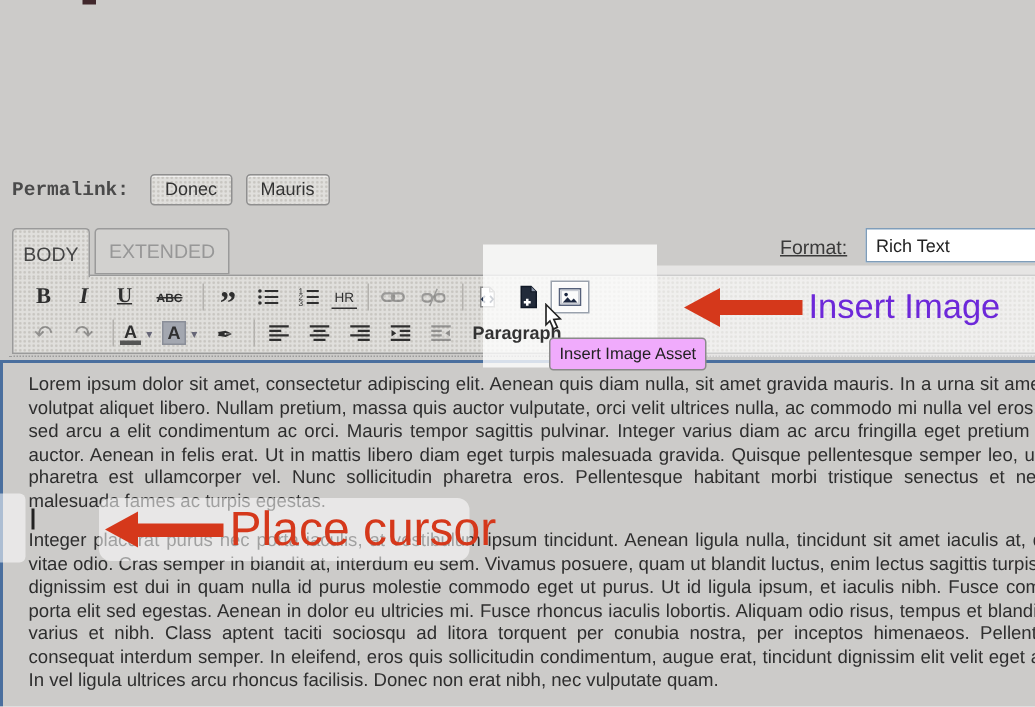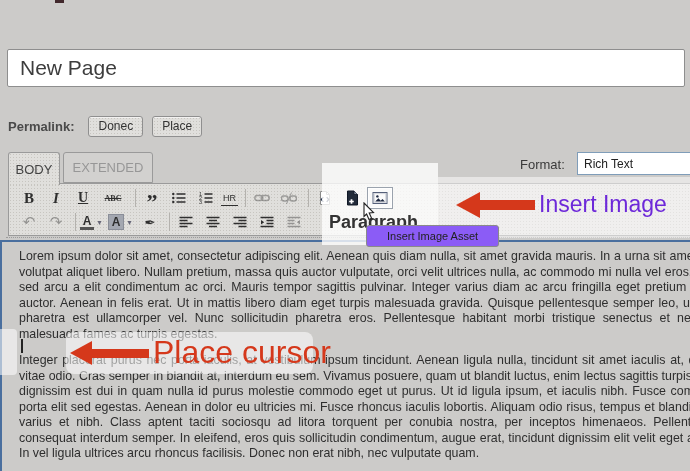--- a/index.html
+++ b/index.html
@@ -8,60 +8,60 @@
   .stipple{background-color:#e0dfdc;background-image:radial-gradient(#c7c5c0 0.8px, rgba(0,0,0,0) 0.9px);background-size:3px 3px;}
   .frag{position:absolute;left:55px;top:0;width:9px;height:3px;background:#41282c;}
 
   
   .title-input{position:absolute;left:7px;top:49px;width:652px;height:36px;background:#fff;
     border:1px solid #8e8e8e;border-radius:2px;font-family:"Liberation Sans",sans-serif;
     font-size:21px;color:#3d3d3d;padding:0 12px;outline:none;}
 
   
   .permalink{position:absolute;left:8px;top:115px;height:22px;display:flex;align-items:center;font-size:13px;color:#555;}
-  .permalink b{color:#4a4a4a;margin-right:5px;}
+  .permalink b{color:#4a4a4a;margin-right:5px;font-family:Liberation Mono, monospace;}
   .btn{display:inline-block;margin-left:9px;padding:2px 9px 3px;font-size:12px;color:#333;
     border:1px solid #8f8f8f;border-radius:3px;box-shadow:inset 0 1px 0 rgba(255,255,255,.6);cursor:default;}
 
   
   .tab{position:absolute;top:152px;height:31px;box-sizing:border-box;border:1px solid #9a9a9a;
     border-radius:3px 3px 0 0;font-size:13px;color:#444;display:flex;align-items:center;justify-content:center;}
   .tab-active{left:8px;width:52px;border-bottom:none;height:33px;z-index:2;}
   .tab-inactive{left:63px;width:90px;background:#d2d1cf;color:#979797;}
-  .format-label{position:absolute;left:520px;top:157px;font-size:13px;color:#3a3a3a;}
+  .format-label{position:absolute;left:520px;top:157px;font-size:13px;color:#3a3a3a;text-decoration:underline;}
   .format-select{position:absolute;left:577px;top:152px;width:130px;height:23px;background:#fff;
     border:1px solid #7f9db9;font-size:12px;color:#222;display:flex;align-items:center;padding-left:6px;box-sizing:border-box;}
 
   
   .toolbar{position:absolute;left:8px;top:183px;width:700px;height:53px;border:1px solid #9a9a9a;box-sizing:border-box;}
   .trow{position:absolute;left:8px;display:flex;align-items:center;height:22px;}
   .trow1{top:3px;} .trow2{top:27px;}
   .ti{width:24px;height:20px;display:flex;align-items:center;justify-content:center;margin-right:3px;color:#2f2f2f;}
   .sep{width:1px;height:18px;background:#b4b2ae;margin:0 4px;}
   .dis{opacity:.42;filter:grayscale(1);}
   .spot{position:relative;z-index:3;}
   .ti svg{display:block;}
   .n-bold-icon{font-family:"Liberation Serif",serif;font-weight:bold;font-size:15px;}
   .n-italic-icon{font-family:"Liberation Serif",serif;font-weight:bold;font-style:italic;font-size:15px;}
   .n-underline-icon{font-family:"Liberation Serif",serif;font-weight:bold;font-size:14px;text-decoration:underline;}
-  .n-strikethrough-icon{font-size:8px;font-weight:bold;text-decoration:line-through;width:30px;font-family:Liberation Serif, serif;}
+  .n-strikethrough-icon{font-size:8px;font-weight:bold;text-decoration:line-through;width:30px;}
   .n-blockquote-icon{font-family:"Liberation Serif",serif;font-weight:bold;font-size:22px;line-height:10px;padding-top:8px;}
   .n-horizontal-rule-icon{font-size:9px;font-weight:normal;border-bottom:1px solid #2f2f2f;width:auto;padding:0 2px;height:14px;}
   .n-undo-icon,.n-redo-icon{font-size:15px;}
   .n-text-color-icon{font-size:12px;font-weight:bold;border-bottom:3px solid #555;height:13px;width:14px;margin-right:0;}
   .n-background-color-icon{font-size:12px;font-weight:bold;background:#a3a7b0;border:1px solid #8a8e98;width:14px;height:14px;margin-right:0;}
   .n-dropdown-arrow{width:11px;font-size:8px;color:#667;}
   .n-format-pen-icon{font-size:13px;}
-  .n-paragraph-dropdown{width:auto;font-size:18px;font-weight:bold;color:#333;margin-left:20px;white-space:nowrap;}
+  .n-paragraph-dropdown{width:auto;font-size:12px;font-weight:bold;color:#333;margin-left:6px;white-space:nowrap;}
   .n-insert-image-icon{border:1px solid #9aa2ad;background:rgba(250,250,250,.9);box-shadow:inset 0 0 0 1px rgba(255,255,255,.8);}
 
   
   .spot-bright{position:absolute;left:322px;top:163px;width:116px;height:82px;background:rgba(255,255,255,.78);z-index:2;}
   .spot-dim{position:absolute;left:438px;top:177px;width:252px;height:61px;background:rgba(255,255,255,.5);z-index:2;}
-  .tooltip{position:absolute;left:366px;top:225px;height:20px;padding:0 20px;background:#8b5cf6;border:1px solid #8a8a8a;
+  .tooltip{position:absolute;left:366px;top:225px;height:20px;padding:0 6px;background:#f0abfc;border:1px solid #8a8a8a;
     border-radius:3px;font-size:11px;color:#222;display:flex;align-items:center;z-index:5;white-space:nowrap;}
   .cursor{position:absolute;left:360px;top:202px;z-index:6;}
   .arrow{position:absolute;z-index:4;}
   .arrow .head{position:absolute;width:0;height:0;border-style:solid;}
   .arrow .shaft{position:absolute;}
   .ann-text{position:absolute;z-index:4;font-family:"Liberation Sans",sans-serif;white-space:nowrap;}
   .ann-insert-text{left:539px;top:191px;font-size:23px;}
   .ann-place-text{left:153px;top:334px;font-size:32px;}
 
   
@@ -74,26 +74,25 @@
   .place-box{position:absolute;left:66px;top:332px;width:247px;height:42px;background:rgba(255,255,255,.55);border-radius:8px;z-index:2;}
   .left-strip{position:absolute;left:0;top:329px;width:17px;height:46px;background:rgba(255,255,255,.55);border-radius:0 4px 4px 0;z-index:2;}
 </style>
 </head>
 <body>
 
 <div class="canvas">
 
   <div class="frag"></div>
 
-  <input class="title-input" type="text" value="New Page" style="">
 
   <div class="permalink">
     <b>Permalink:</b>
     <span class="btn stipple">Donec</span>
-    <span class="btn stipple">Place</span>
+    <span class="btn stipple">Mauris</span>
   </div>
 
   <div class="tab tab-active stipple">BODY</div>
   <div class="tab tab-inactive">EXTENDED</div>
 
   <span class="format-label">Format:</span>
   <div class="format-select">Rich Text</div>
 
   <div class="toolbar stipple">
     <div class="trow trow1" id="row1">

